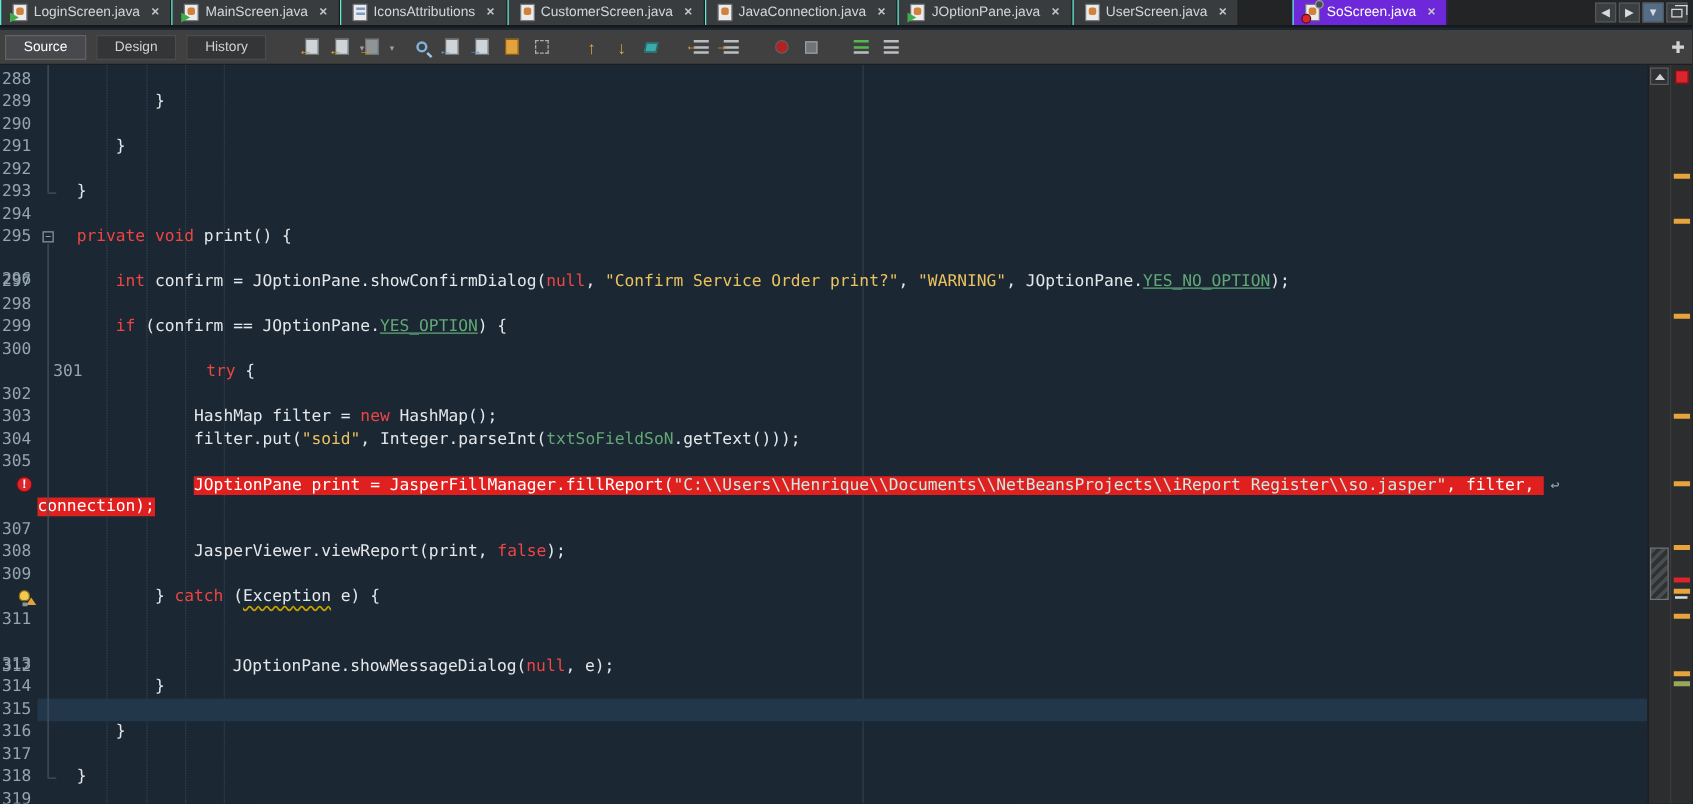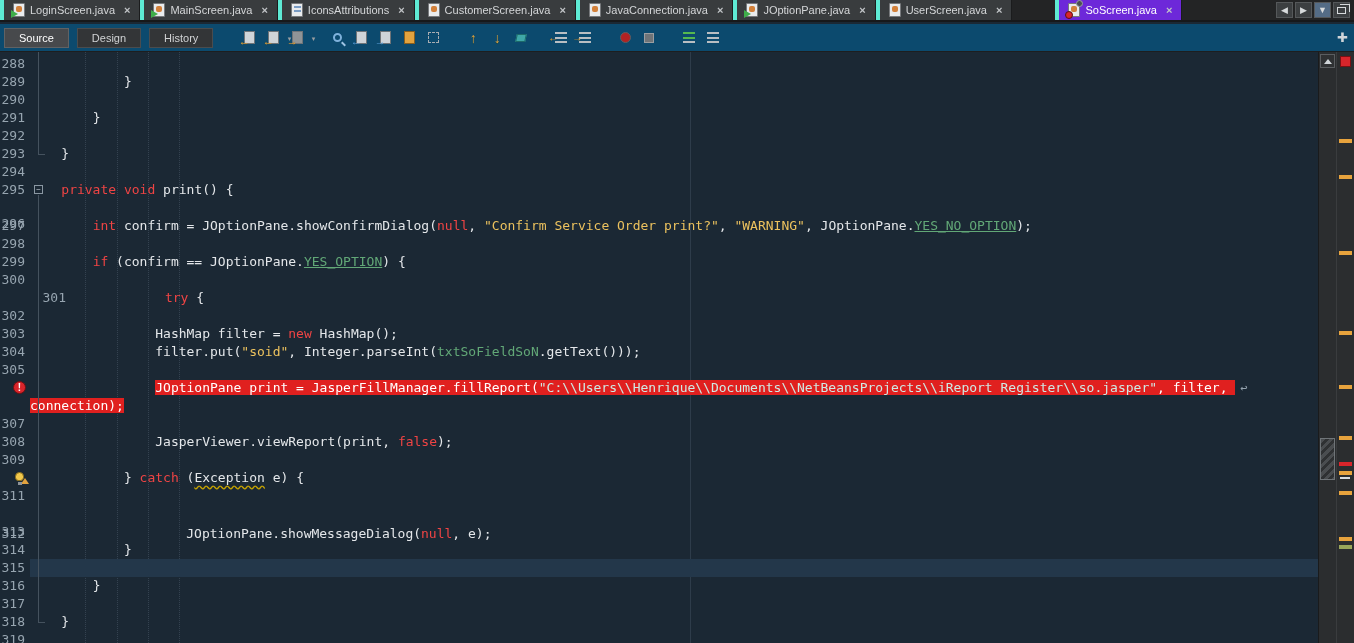--- a/index.html
+++ b/index.html
@@ -4,21 +4,21 @@
 <style>
   * { margin:0; padding:0; box-sizing:border-box; }
   html,body { width:1354px; height:643px; overflow:hidden; background:#1b2834;
               font-family:"Liberation Sans", sans-serif; }
   #app { position:relative; width:1354px; height:643px; }
 
   
   #tabbar { position:absolute; left:0; top:0; width:1354px; height:22px;
             background:#232425; border-bottom:2px solid #17181a; display:flex; align-items:stretch; }
   .tab { display:flex; align-items:center; gap:5px; padding:0 9px; background:#393c3e;
-         border-right:1px solid #1b1c1d; border-left:4px solid #5eead4; color:#d4d6d8;
+         border-right:1px solid #1b1c1d; border-left:1px solid #5eead4; color:#d4d6d8;
          font-size:11px; cursor:default; position:relative; }
   .tab.active { background:#6d28d9; color:#ffffff;margin-left:43px; }
   .tab .close { color:#c2c5c8; font-size:11px; margin-left:4px; font-weight:bold; }
   .ficon { width:12px; height:14px; background:#e9ebed; border:1px solid #77797c;
            border-radius:1px; position:relative; flex:0 0 auto; }
   .ficon::after { content:""; position:absolute; left:2px; top:2px; width:6px; height:6px;
                   background:#d2803a; border-radius:2px; }
   .ficon.text::after { background:#7a9cc4; height:2px; width:7px; box-shadow:0 4px 0 #7a9cc4; border-radius:0; }
   .ficon .overlay-run { position:absolute; left:-3px; bottom:-2px; width:0; height:0;
         border-left:7px solid #3fae4a; border-top:4px solid transparent; border-bottom:4px solid transparent; }
@@ -28,21 +28,21 @@
         border-radius:50%; border:1px solid #9aa0a6; background:#4b4f53; }
   #tab-controls { margin-left:auto; display:flex; align-items:center; gap:2px; padding-right:4px; }
   .tabctl { width:17px; height:16px; background:#3c3f41; border:1px solid #55585a; color:#d7dadc;
             font-size:9px; display:flex; align-items:center; justify-content:center; }
   .tabctl.drop { background:#546c86; }
   .restore-glyph { width:9px; height:7px; border:1px solid #d7dadc; position:relative; }
   .restore-glyph::before { content:""; position:absolute; left:2px; top:-4px; width:9px; height:7px;
             border:1px solid #d7dadc; border-left:none; border-bottom:none; }
 
   
-  #toolbar { position:absolute; left:0; top:24px; width:1354px; height:28px; background:#0c4a6e;
+  #toolbar { position:absolute; left:0; top:24px; width:1354px; height:28px; background:#404040;
              border-bottom:1px solid #1d1e1f; display:flex; align-items:center; padding-left:4px; }
   .viewbtn { height:20px; padding:0 14px; margin-right:8px; background:#333537; border:1px solid #4a4c4e;
              color:#d0d2d4; font-size:11px; display:flex; align-items:center; }
   .viewbtn.active { background:#47494c; border-color:#606264; color:#ffffff; }
   .tbtn { width:22px; height:20px; display:flex; align-items:center; justify-content:center;
           position:relative; margin:0 1px; }
   .tbtn .caret { position:absolute; right:-7px; top:7px; color:#9b9ea1; font-size:7px; }
   .tb-gap { width:16px; }
   .tb-doc { width:11px; height:13px; background:#cfd4d8; border:1px solid #6f7478; position:relative; }
   .tb-doc .arr { position:absolute; font-size:11px; font-weight:bold; left:-6px; bottom:-4px; }

